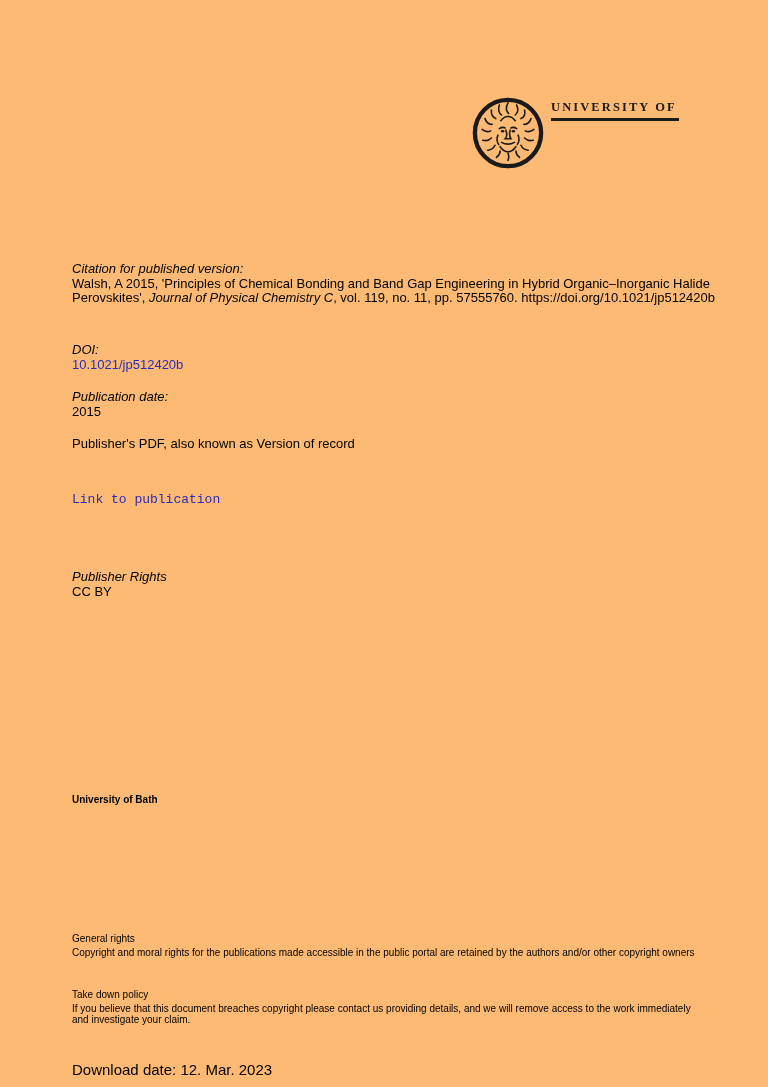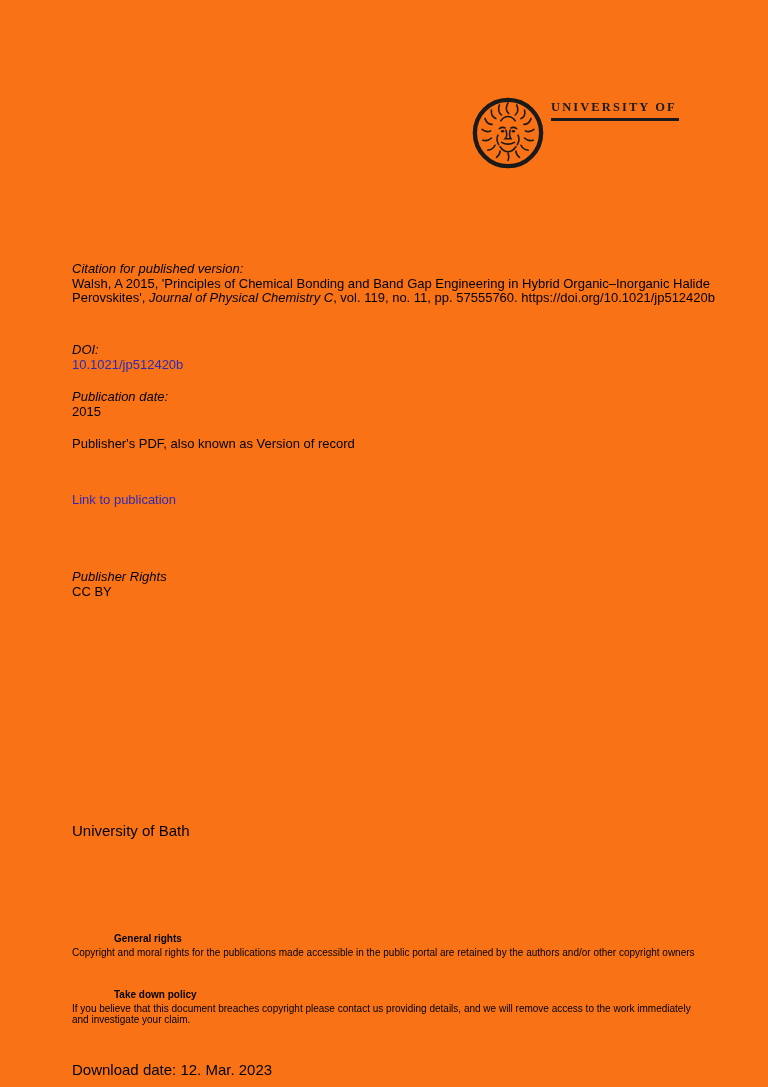--- a/index.html
+++ b/index.html
@@ -1,46 +1,46 @@
 <!DOCTYPE html>
 <html><head>
 <meta charset="utf-8">
 <style>
   html, body { margin: 0; padding: 0; background: #e8e8e8; }
   .page {
     position: relative;
     width: 768px;
     height: 1087px;
-    background: #f97316;
+    background: #fdba74;
     font-family: "Liberation Sans", sans-serif;
     color: #000000;
     overflow: hidden;
   }
   .abs { position: absolute; }
 
   
   .logo { left: 470px; top: 95px; width: 212px; height: 82px; }
   .crest { position: absolute; left: 2px; top: 2px; width: 72px; height: 72px; }
   .logo-text { position: absolute; left: 81px; top: 5px; width: 130px; font-family: "Liberation Serif", serif; color: #1a1a1a; }
   .logo-line1 { font-size: 12.5px; font-weight: bold; letter-spacing: 2.1px; white-space: nowrap; }
   .logo-line2 { font-size: 49px; font-weight: 600; letter-spacing: 1px; line-height: 46px; margin-top: 2px; white-space: nowrap; }
   .logo-rule { margin-top: 3px; width: 128px; height: 0; border-top: 3px solid #1a1a1a; }
 
   
   .body-block { left: 72px; font-size: 13px; line-height: 14.6px; }
   .it { font-style: italic; }
   .link { color: #2b2bb8; text-decoration: none; cursor: pointer; }
 
-  .uni-title { left: 72px; top: 822px; font-size: 15px; font-weight: normal; }
+  .uni-title { left: 72px; top: 794px; font-size: 10px; font-weight: bold; }
 
   .alt-heading { font-size: 17.5px; font-weight: bold; line-height: 21px; }
   .alt-body { font-size: 15.5px; line-height: 21px; }
 
   .small-block { left: 72px; font-size: 10px; line-height: 11.2px; }
-  .small-heading { font-weight: bold; margin-bottom: 2.5px; margin-left: 42px; }
+  .small-heading { font-weight: normal; margin-bottom: 2.5px; }
 
   .footer-date { left: 72px; top: 1061px; font-size: 15px; }
 </style>
 </head>
 <body>
 
 <div class="page">
 
   <div class="abs logo">
     <svg class="crest" viewBox="0 0 100 100" aria-hidden="true">
@@ -95,21 +95,21 @@
 
   <div class="abs body-block" style="top:390px;">
     <div class="it">Publication date:</div>
     <div>2015</div>
   </div>
 
   <div class="abs body-block" style="top:437px;">
     <div>Publisher's PDF, also known as Version of record</div>
   </div>
 
-  <div class="abs body-block" style="top:493px;">
+  <div class="abs body-block" style="top:493px;font-family:Liberation Mono, monospace;">
     <span class="link">Link to publication</span>
   </div>
 
   <div class="abs body-block" style="top:570px;">
     <div class="it">Publisher Rights</div>
     <div>CC BY</div>
   </div>
 
   <div class="abs uni-title">University of Bath</div>
 

